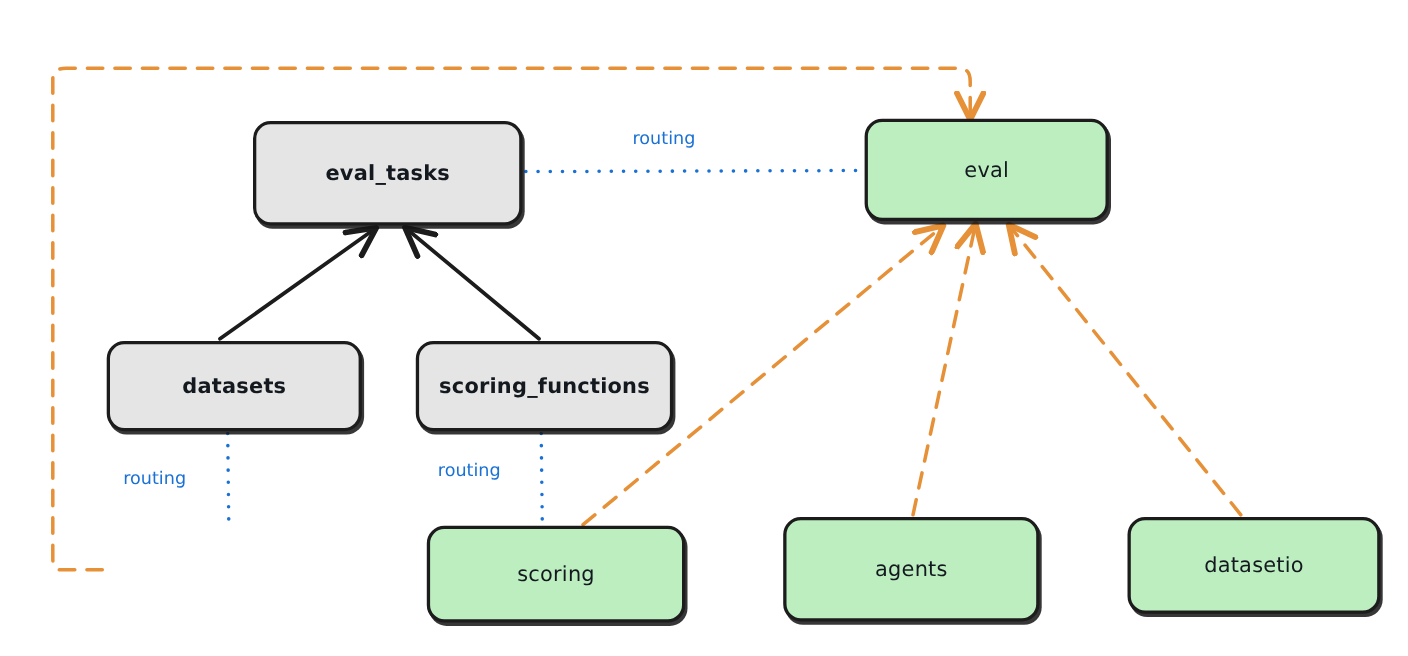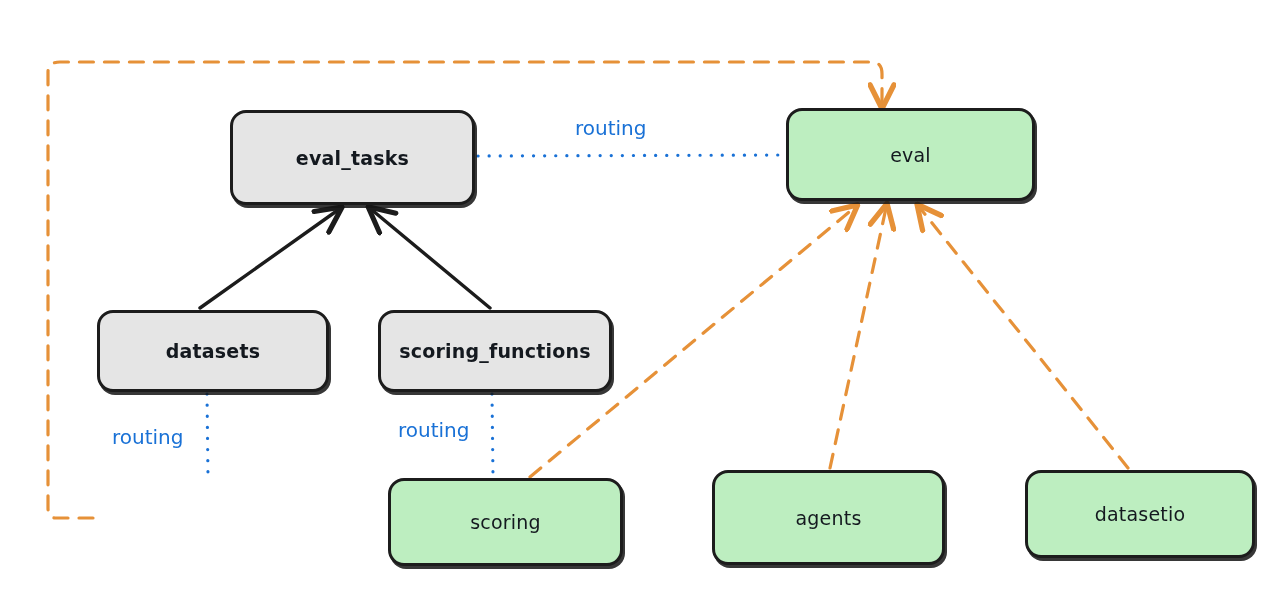--- a/index.html
+++ b/index.html
@@ -42,21 +42,21 @@
     box-shadow: 2px 3px 0 rgba(20,20,20,0.85);
   }
   .node.blue  { background: #e5e5e5; font-weight: bold; }
   .node.green { background: #bdeec0; }
   .node-label { pointer-events: none; white-space: nowrap; }
 
   .edge-label {
     position: absolute;
     color: #1971d6;
     font-family: "DejaVu Sans", sans-serif;
-    font-size: 20px;
+    font-size: 16px;
     white-space: nowrap;
   }
 </style>
 </head>
 <body>
 
 <div id="canvas">
 
   <svg id="edges" viewBox="0 0 1280 596" width="1280" height="596" xmlns="http://www.w3.org/2000/svg">
 
@@ -85,21 +85,21 @@
 
     <path d="M 830 468 L 886 208" fill="none" stroke="#e69138" stroke-width="3.2" stroke-linecap="round" stroke-dasharray="14 11" marker-end="url(#arrow-orange)"></path>
 
     <path d="M 1128 468 L 920 208" fill="none" stroke="#e69138" stroke-width="3.2" stroke-linecap="round" stroke-dasharray="14 11" marker-end="url(#arrow-orange)"></path>
   </svg>
 
   <div class="node blue" style="left:230px; top:110px; width:245px; height:95px;">
     <span class="node-label">eval_tasks</span>
   </div>
 
-  <div class="node green" style="left:786px; top:108px; width:249px; height:93px;">
+  <div class="node green" style="left:786px; top:108px; width:222px; height:93px;">
     <span class="node-label">eval</span>
   </div>
 
   <div class="node blue" style="left:97px; top:310px; width:232px; height:82px;">
     <span class="node-label">datasets</span>
   </div>
 
   <div class="node blue" style="left:378px; top:310px; width:234px; height:82px;text-align:center;">
     <span class="node-label">scoring_functions</span>
   </div>

